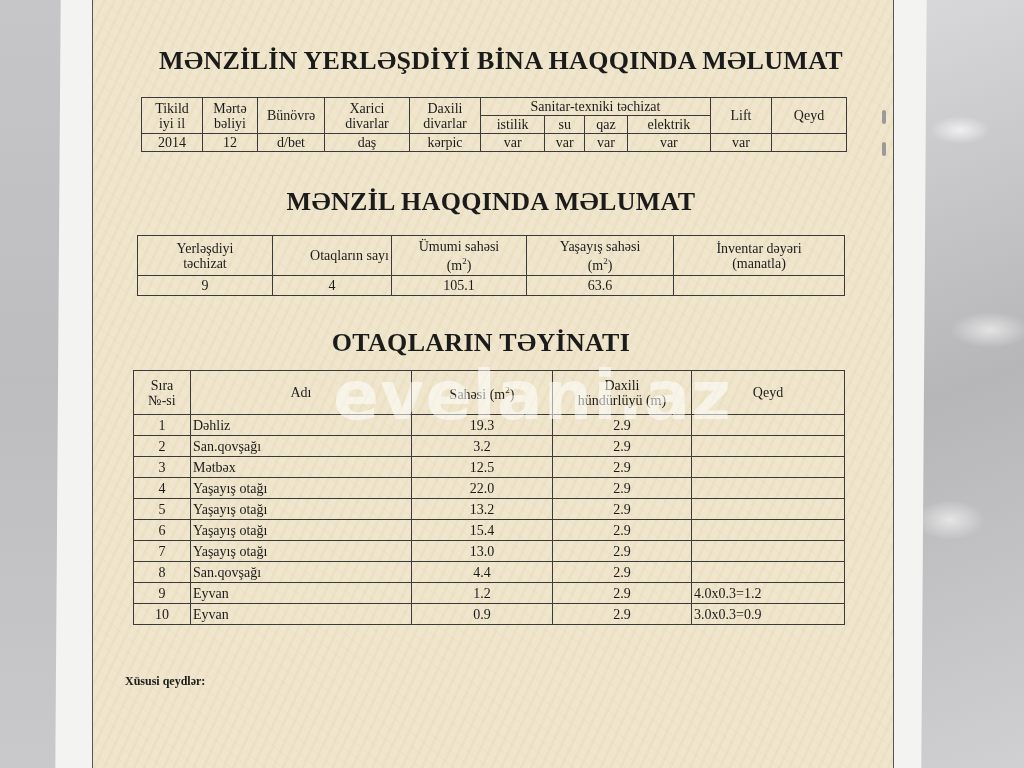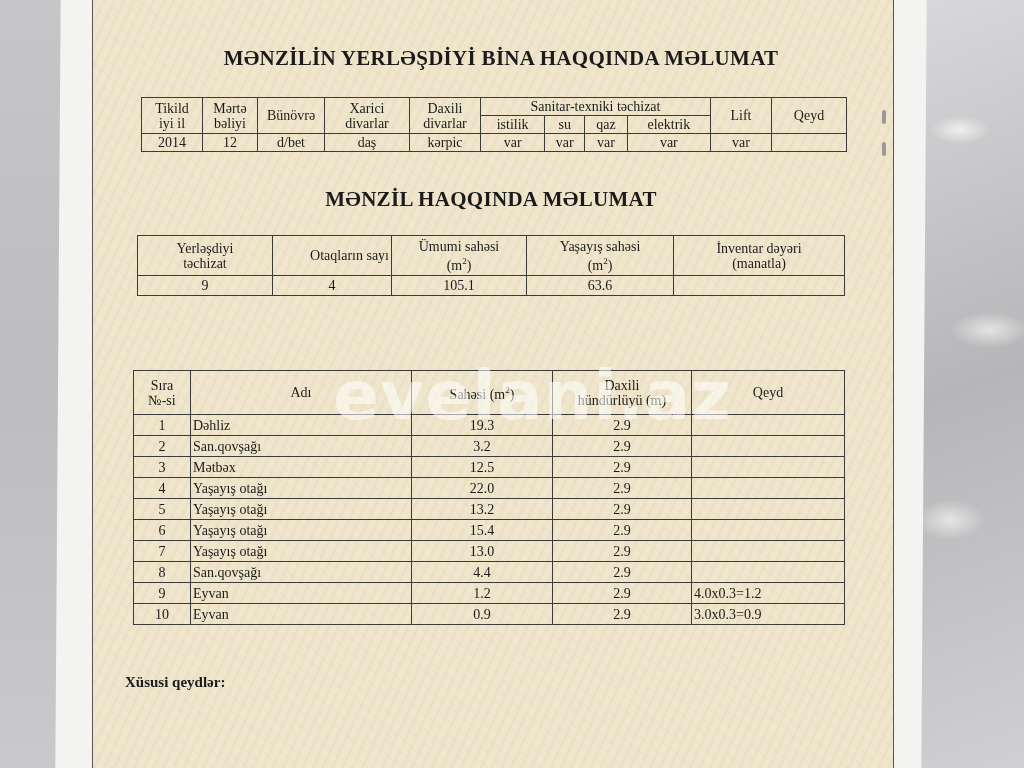--- a/index.html
+++ b/index.html
@@ -29,36 +29,36 @@
     position:absolute; left:92px; top:0; width:800px; height:768px;
     background:
       repeating-linear-gradient(115deg, rgba(214,190,140,.12) 0 3px, transparent 3px 9px),
       repeating-linear-gradient(40deg, rgba(225,205,160,.10) 0 2px, transparent 2px 11px),
       #efe6cd;
     border-left:1.5px solid #555;
     border-right:1.5px solid #555;
   }
   .doc { position:absolute; left:0; top:0; width:100%; height:100%; color:#1b1b1b; }
   h2 {
-    position:absolute; margin:0; font-weight:bold; font-size:21px; letter-spacing:.3px;
+    position:absolute; margin:0; font-weight:bold; font-size:26px; letter-spacing:.3px;
     text-align:center; width:100%;
   }
   table { position:absolute; border-collapse:collapse; font-size:14px; }
   td, th {
     border:1px solid #3a3a3a; font-weight:normal; text-align:center; padding:0 2px;
     line-height:15px;
   }
   .t1 td { height:17px; }
   .left { text-align:left; }
   .watermark {
     position:absolute; left:240px; top:356px; font-family:"DejaVu Sans", sans-serif;
     font-size:68px; font-weight:bold; color:rgba(255,255,255,.55); letter-spacing:1px;
     pointer-events:none;
   }
-  .notes { position:absolute; left:32px; top:674px; font-size:15px; font-weight:bold; }
+  .notes { position:absolute; left:32px; top:674px; font-size:12px; font-weight:bold; }
   .staple { position:absolute; width:4px; height:14px; background:#9a9a9a; border-radius:2px; left:882px; }
   sup { font-size:9px; }
 </style>
 </head>
 <body>
 
 <div class="fabric-left"></div>
 <div class="fabric-right"></div>
 <div class="paper-white"></div>
 
@@ -113,20 +113,21 @@
       <tr style="height:20px;">
         <td>9</td>
         <td>4</td>
         <td>105.1</td>
         <td>63.6</td>
         <td></td>
       </tr>
     </tbody>
       </table>
 
+    <h2 style="top:328px; left:-12px;">OTAQLARIN TƏYİNATI</h2>
     <table style="left:40px; top:370px; width:712px;">
       <tbody>
           <tr style="height:44px;">
         <td style="width:52px;"><span>Sıra</span><br><span>№-si</span></td>
         <td style="width:216px;">Adı</td>
         <td style="width:136px;"><span>Sahəsi (m</span><sup>2</sup><span>)</span></td>
         <td style="width:134px;"><span>Daxili</span><br><span>hündürlüyü (m)</span></td>
         <td>Qeyd</td>
       </tr>
       </tbody>

